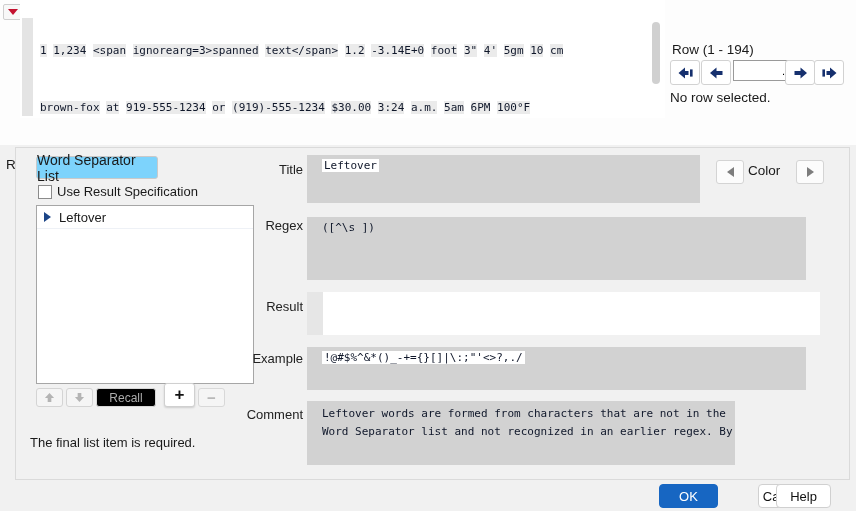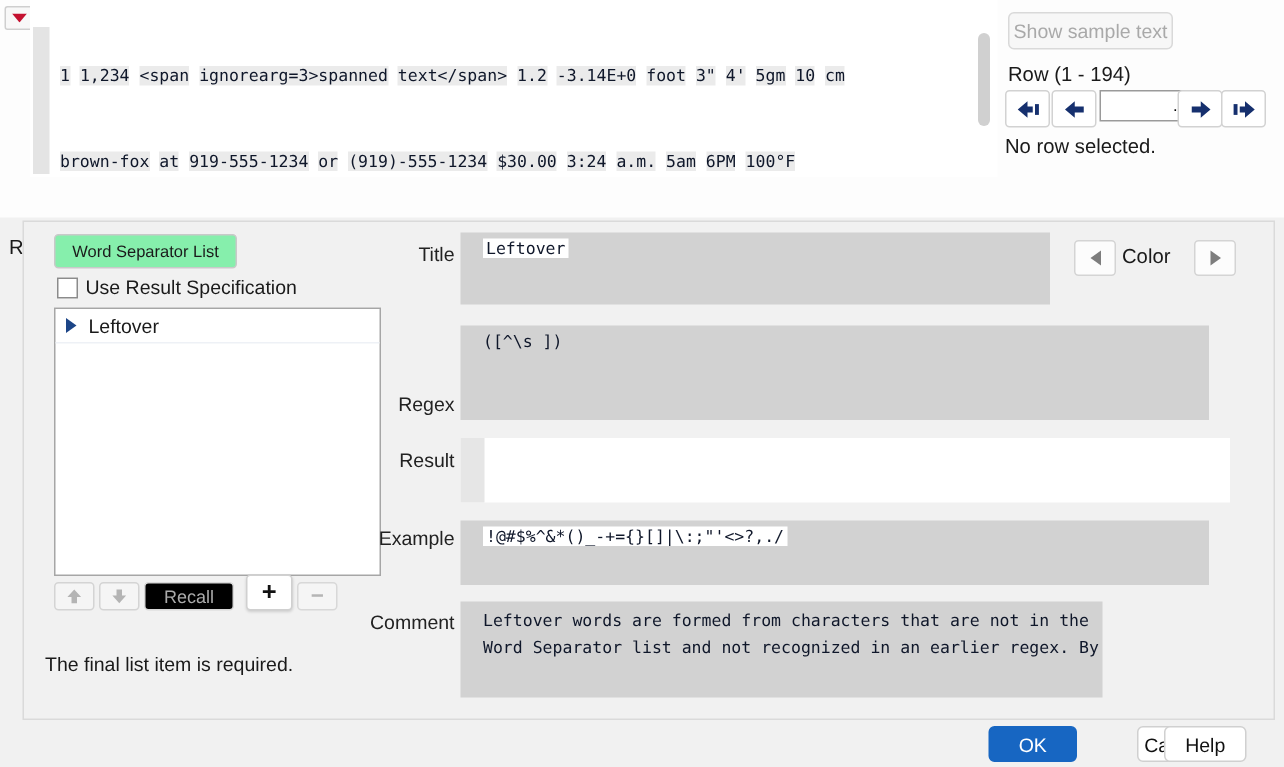--- a/index.html
+++ b/index.html
@@ -26,22 +26,22 @@
        display:flex;align-items:center;justify-content:center;cursor:pointer;}
   .row-input{left:733px;top:60px;width:48px;height:19px;border:1px solid #9a9a9a;background:#fff;
        font-size:11px;text-align:right;padding:0 3px;font-family:"Liberation Sans",sans-serif;}
   .row-status{left:670px;top:90px;font-size:13.5px;}
 
   
   .section-title{left:6px;top:125px;font-size:13.5px;margin-top:32px;}
   .group-box{left:15px;top:147px;width:833px;height:331px;border:1px solid #dadada;background:#f1f1f1;}
 
   
-  .word-sep-btn{left:36px;top:156px;width:120px;height:21px;background:#86efac;border:1px solid #c9c9c9;
-       border-radius:3px;font-size:11px;display:flex;align-items:center;justify-content:center;cursor:pointer;}
+  .word-sep-btn{left:36px;top:156px;width:120px;height:21px;background:#7dd3fc;border:1px solid #c9c9c9;
+       border-radius:3px;font-size:14px;display:flex;align-items:center;justify-content:center;cursor:pointer;}
   .chk{left:38px;top:185px;width:12px;height:12px;background:#fff;border:1px solid #8b8b8b;}
   .chk-label{left:57px;top:184px;font-size:13px;}
   .listbox{left:36px;top:205px;width:216px;height:177px;background:#ffffff;border:1px solid #a6a6a6;}
   .list-item{display:flex;align-items:center;height:22px;padding-left:7px;border-bottom:1px solid #eef1f6;cursor:pointer;}
   .disc-tri{width:0;height:0;border-left:7px solid #1c4587;border-top:5px solid transparent;
        border-bottom:5px solid transparent;margin-right:8px;}
   .list-item-label{font-size:13px;}
   .small-btn{top:388px;height:17px;background:#f5f5f5;border:1px solid #d4d4d4;border-radius:3px;
        display:flex;align-items:center;justify-content:center;}
   .recall-btn{left:96px;top:388px;width:58px;height:17px;background:#000000;border:1px solid #d8d8d8;
@@ -88,21 +88,20 @@
   <div class="abs sample-box"></div>
   <div class="abs gutter-strip"></div>
   <div class="abs sample-lines mono">
     <div><span class="tok">1</span> <span class="tok">1,234</span> <span class="tok">&lt;span</span> <span class="tok">ignorearg=3&gt;spanned</span> <span class="tok">text&lt;/span&gt;</span> <span class="tok">1.2</span> <span class="tok">-3.14E+0</span> <span class="tok">foot</span> <span class="tok">3"</span> <span class="tok">4'</span> <span class="tok">5gm</span> <span class="tok">10</span> <span class="tok">cm</span></div>
     <div><span class="tok">brown-fox</span> <span class="tok">at</span> <span class="tok">919-555-1234</span> <span class="tok">or</span> <span class="tok">(919)-555-1234</span> <span class="tok">$30.00</span> <span class="tok">3:24</span> <span class="tok">a.m.</span> <span class="tok">5am</span> <span class="tok">6PM</span> <span class="tok">100°F</span></div>
     <div><span class="tok">https://www.jmp.com/community</span> <span class="tok">sas.com</span>  <span class="tok">"it's</span> <span class="tok">time!"</span> <span class="tok">&lt;a</span> <span class="tok">rel="nofollow"</span> <span class="tok">href="only</span></div>
     <div><span class="tok">capture</span> <span class="tok">the</span> <span class="tok">link"</span> <span class="tok">target="_blank"&gt;</span> <span class="tok">super!!!!!!!!</span> <span class="tok">EARTH.NA.US.NC.WAKE.CARY.SAS</span></div>
   </div>
   <div class="abs scroll-thumb"></div>
 
-  <div class="abs show-sample">Show sample text</div>
   <div class="abs row-label">Row (1 - 194)</div>
 
   <div class="abs nav-btn" style="left:670px;">
     <svg width="17" height="12" viewBox="0 0 17 12">
       <path d="M8 0.5 L1.5 6 L8 11.5 V8 H11.5 V4 H8 Z" fill="#16306e"></path>
       <rect x="13" y="2.4" width="2.6" height="7.2" fill="#16306e"></rect>
     </svg>
   </div>
   <div class="abs nav-btn" style="left:701px;">
     <svg width="15" height="12" viewBox="0 0 15 12">
@@ -158,21 +157,21 @@
   </div>
 
   <div class="abs color-btn" style="left:716px;">
     <span class="tri-l"></span>
   </div>
   <div class="abs color-label">Color</div>
   <div class="abs color-btn" style="left:796px;">
     <span class="tri-r"></span>
   </div>
 
-  <div class="abs fld-label" style="top:218px;margin-top:44px;">Regex</div>
+  <div class="abs fld-label" style="top:218px;">Regex</div>
   <div class="abs fld-box mono" style="top:217px;width:499px;height:63px;">
     <span>([^\s ])</span>
   </div>
 
   <div class="abs fld-label" style="top:299px;">Result</div>
   <div class="abs result-box mono">
     <div class="result-gutter"></div>
     <span></span>
   </div>
 

